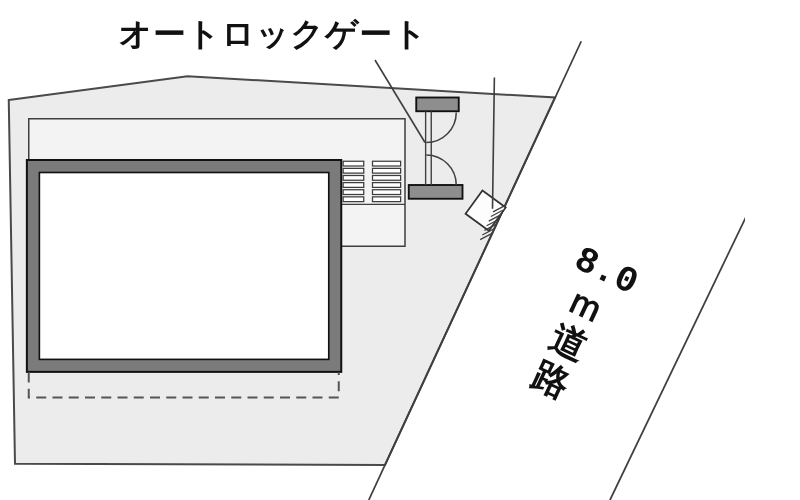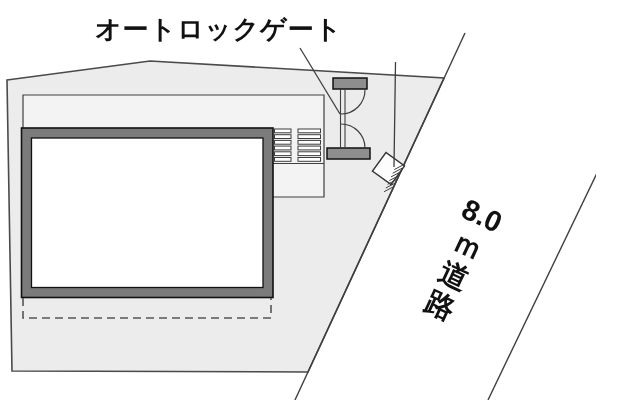--- a/index.html
+++ b/index.html
@@ -1,18 +1,18 @@
 <!DOCTYPE html>
 <html><head>
 <meta charset="utf-8">
 <style>
   html,body{margin:0;padding:0;background:#fff;}
   #stage{
     position:relative;width:596px;height:400px;background:#fff;overflow:hidden;
-    font-family:Liberation Sans, sans-serif;
+    font-family:Liberation Mono, monospace;
   }
   #plan-svg{position:absolute;left:0;top:0;}
   .lbl{
     position:absolute;color:#111;font-weight:600;white-space:nowrap;
     letter-spacing:1px;line-height:1.2;
   }
   #lbl-autolock{left:95px;top:14px;font-size:26px;}
   #lbl-garbage{left:334px;top:24px;font-size:27px;letter-spacing:2px;}
   #road-label{
     position:absolute;left:438px;top:195px;width:46px;height:132px;

